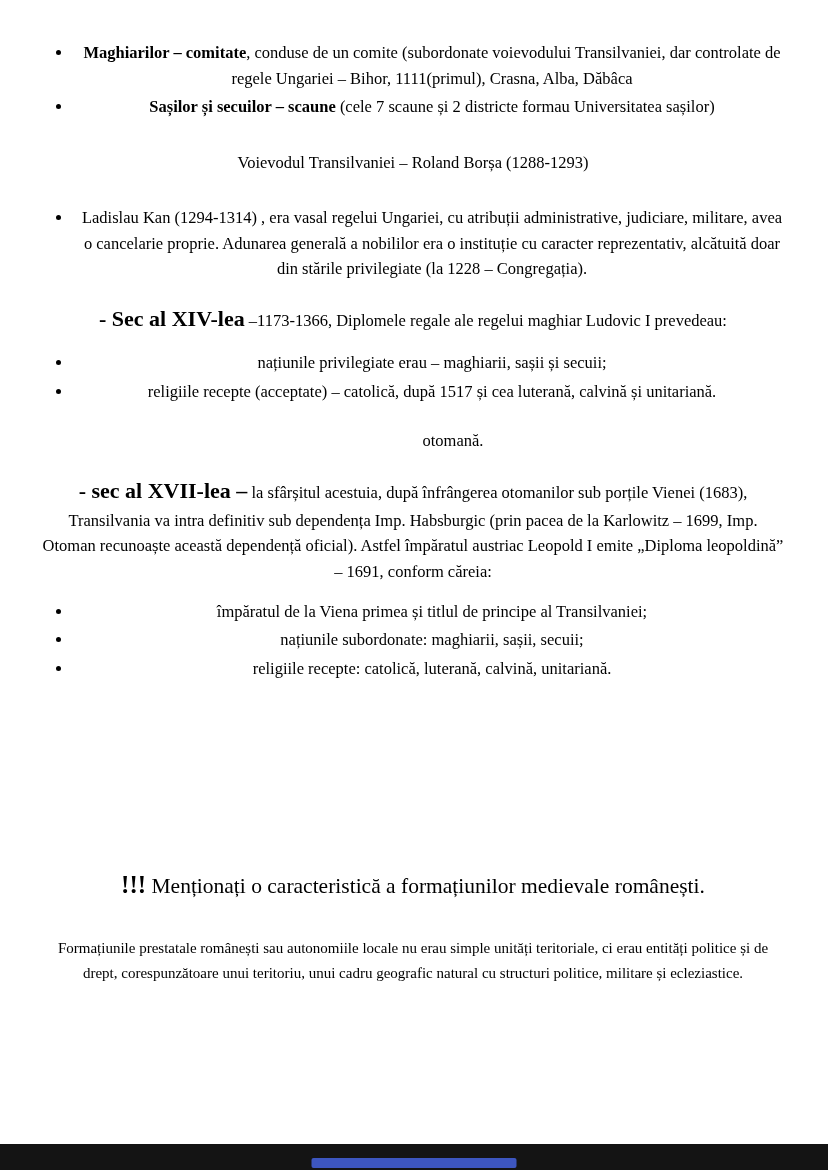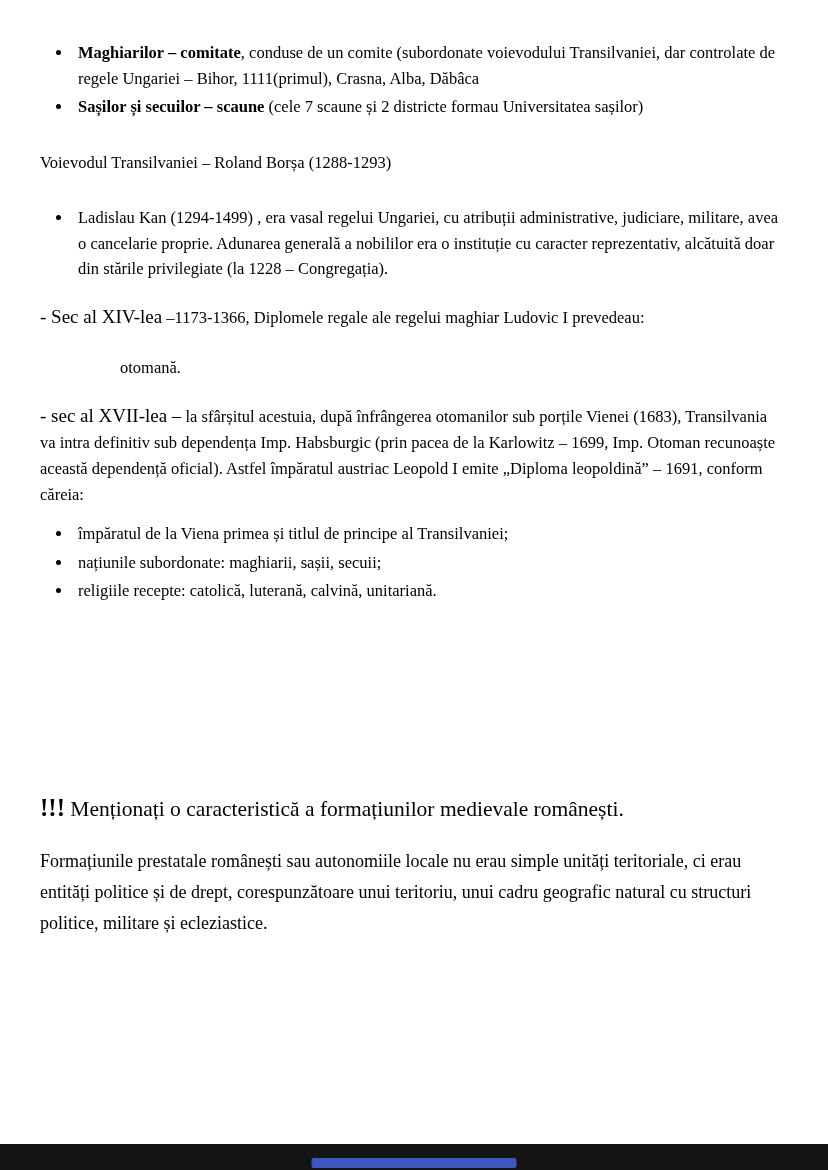--- a/index.html
+++ b/index.html
@@ -1,15 +1,15 @@
 <!DOCTYPE html>
 <html><head>
 <meta charset="utf-8">
 <style>
-  * { margin: 0; padding: 0; box-sizing: border-box; }
+  * { margin: 0; padding: 0; box-sizing: border-box; text-align: center; }
   html, body { background: #ffffff; }
   body {
     width: 828px;
     height: 1170px;
     position: relative;
     overflow: hidden;
     font-family: "Liberation Serif", serif;
     color: #000000;
   }
   .page {
@@ -21,30 +21,30 @@
     margin: 10px 0 14px 0;
     padding-left: 33px;
     list-style: disc;
   }
   ul.bullets li {
     padding-left: 5px;
     margin: 3px 0;
   }
   .para { margin: 30px 0; }
   .sec-heading { margin: 20px 0 14px 0; }
-  .sec-bold { font-weight: normal; font-size: 19px; }
+  .sec-bold { font-weight: bold; font-size: 22px; }
   .indent-line-1 { margin: 22px 0 0 192px; }
   .indent-line-2 { margin: 24px 0 10px 80px; }
   .qa-section { margin-top: 185px; }
   .question-line { font-size: 21.5px; line-height: 1.5; }
   .question-marker { font-weight: bold; font-size: 25px; }
   .answer-para {
-    font-size: 18px;
+    font-size: 15px;
     line-height: 1.72;
-    margin-top: 20px;
+    margin-top: 32px;
   }
   .bottom-bar {
     position: absolute;
     left: 0;
     right: 0;
     bottom: 0;
     height: 26px;
     background: #141414;
   }
   .scroll-indicator {
@@ -68,27 +68,31 @@
       <b>Maghiarilor – comitate</b><span>, conduse de un comite (subordonate voievodului Transilvaniei, dar controlate de regele Ungariei – Bihor, 1111(primul), Crasna, Alba, Dăbâca</span>
     </li>
     <li>
       <b>Sașilor și secuilor – scaune</b><span> (cele 7 scaune și 2 districte formau Universitatea sașilor)</span>
     </li>
   </ul>
 
   <p class="para">Voievodul Transilvaniei – Roland Borșa (1288-1293)</p>
 
   <ul class="bullets">
-    <li>Ladislau Kan (1294-1499) , era vasal regelui Ungariei, cu atribuții administrative, judiciare, militare, avea o cancelarie proprie. Adunarea generală a nobililor era o instituție cu caracter reprezentativ, alcătuită doar din stările privilegiate (la 1228 – Congregația).</li>
+    <li>Ladislau Kan (1294-1314) , era vasal regelui Ungariei, cu atribuții administrative, judiciare, militare, avea o cancelarie proprie. Adunarea generală a nobililor era o instituție cu caracter reprezentativ, alcătuită doar din stările privilegiate (la 1228 – Congregația).</li>
   </ul>
 
   <p class="para sec-heading">
     <b class="sec-bold">- Sec al XIV-lea</b><span> –1173-1366,  Diplomele regale ale regelui maghiar Ludovic I prevedeau:</span>
   </p>
 
+  <ul class="bullets">
+    <li>națiunile privilegiate erau – maghiarii, sașii și secuii;</li>
+    <li>religiile recepte (acceptate) – catolică, după 1517 și cea luterană, calvină și unitariană.</li>
+  </ul>
 
 
   <p class="indent-line-2">otomană.</p>
 
   <p class="para sec-heading">
     <b class="sec-bold">- sec al XVII-lea –</b><span> la sfârșitul acestuia, după înfrângerea otomanilor sub porțile Vienei (1683), Transilvania va intra definitiv sub dependența Imp. Habsburgic (prin pacea de la Karlowitz – 1699, Imp. Otoman recunoaște această dependență oficial). Astfel împăratul austriac Leopold I emite „Diploma leopoldină” – 1691, conform căreia:</span>
   </p>
 
   <ul class="bullets">
     <li>împăratul de la Viena primea și titlul de principe al Transilvaniei;</li>

